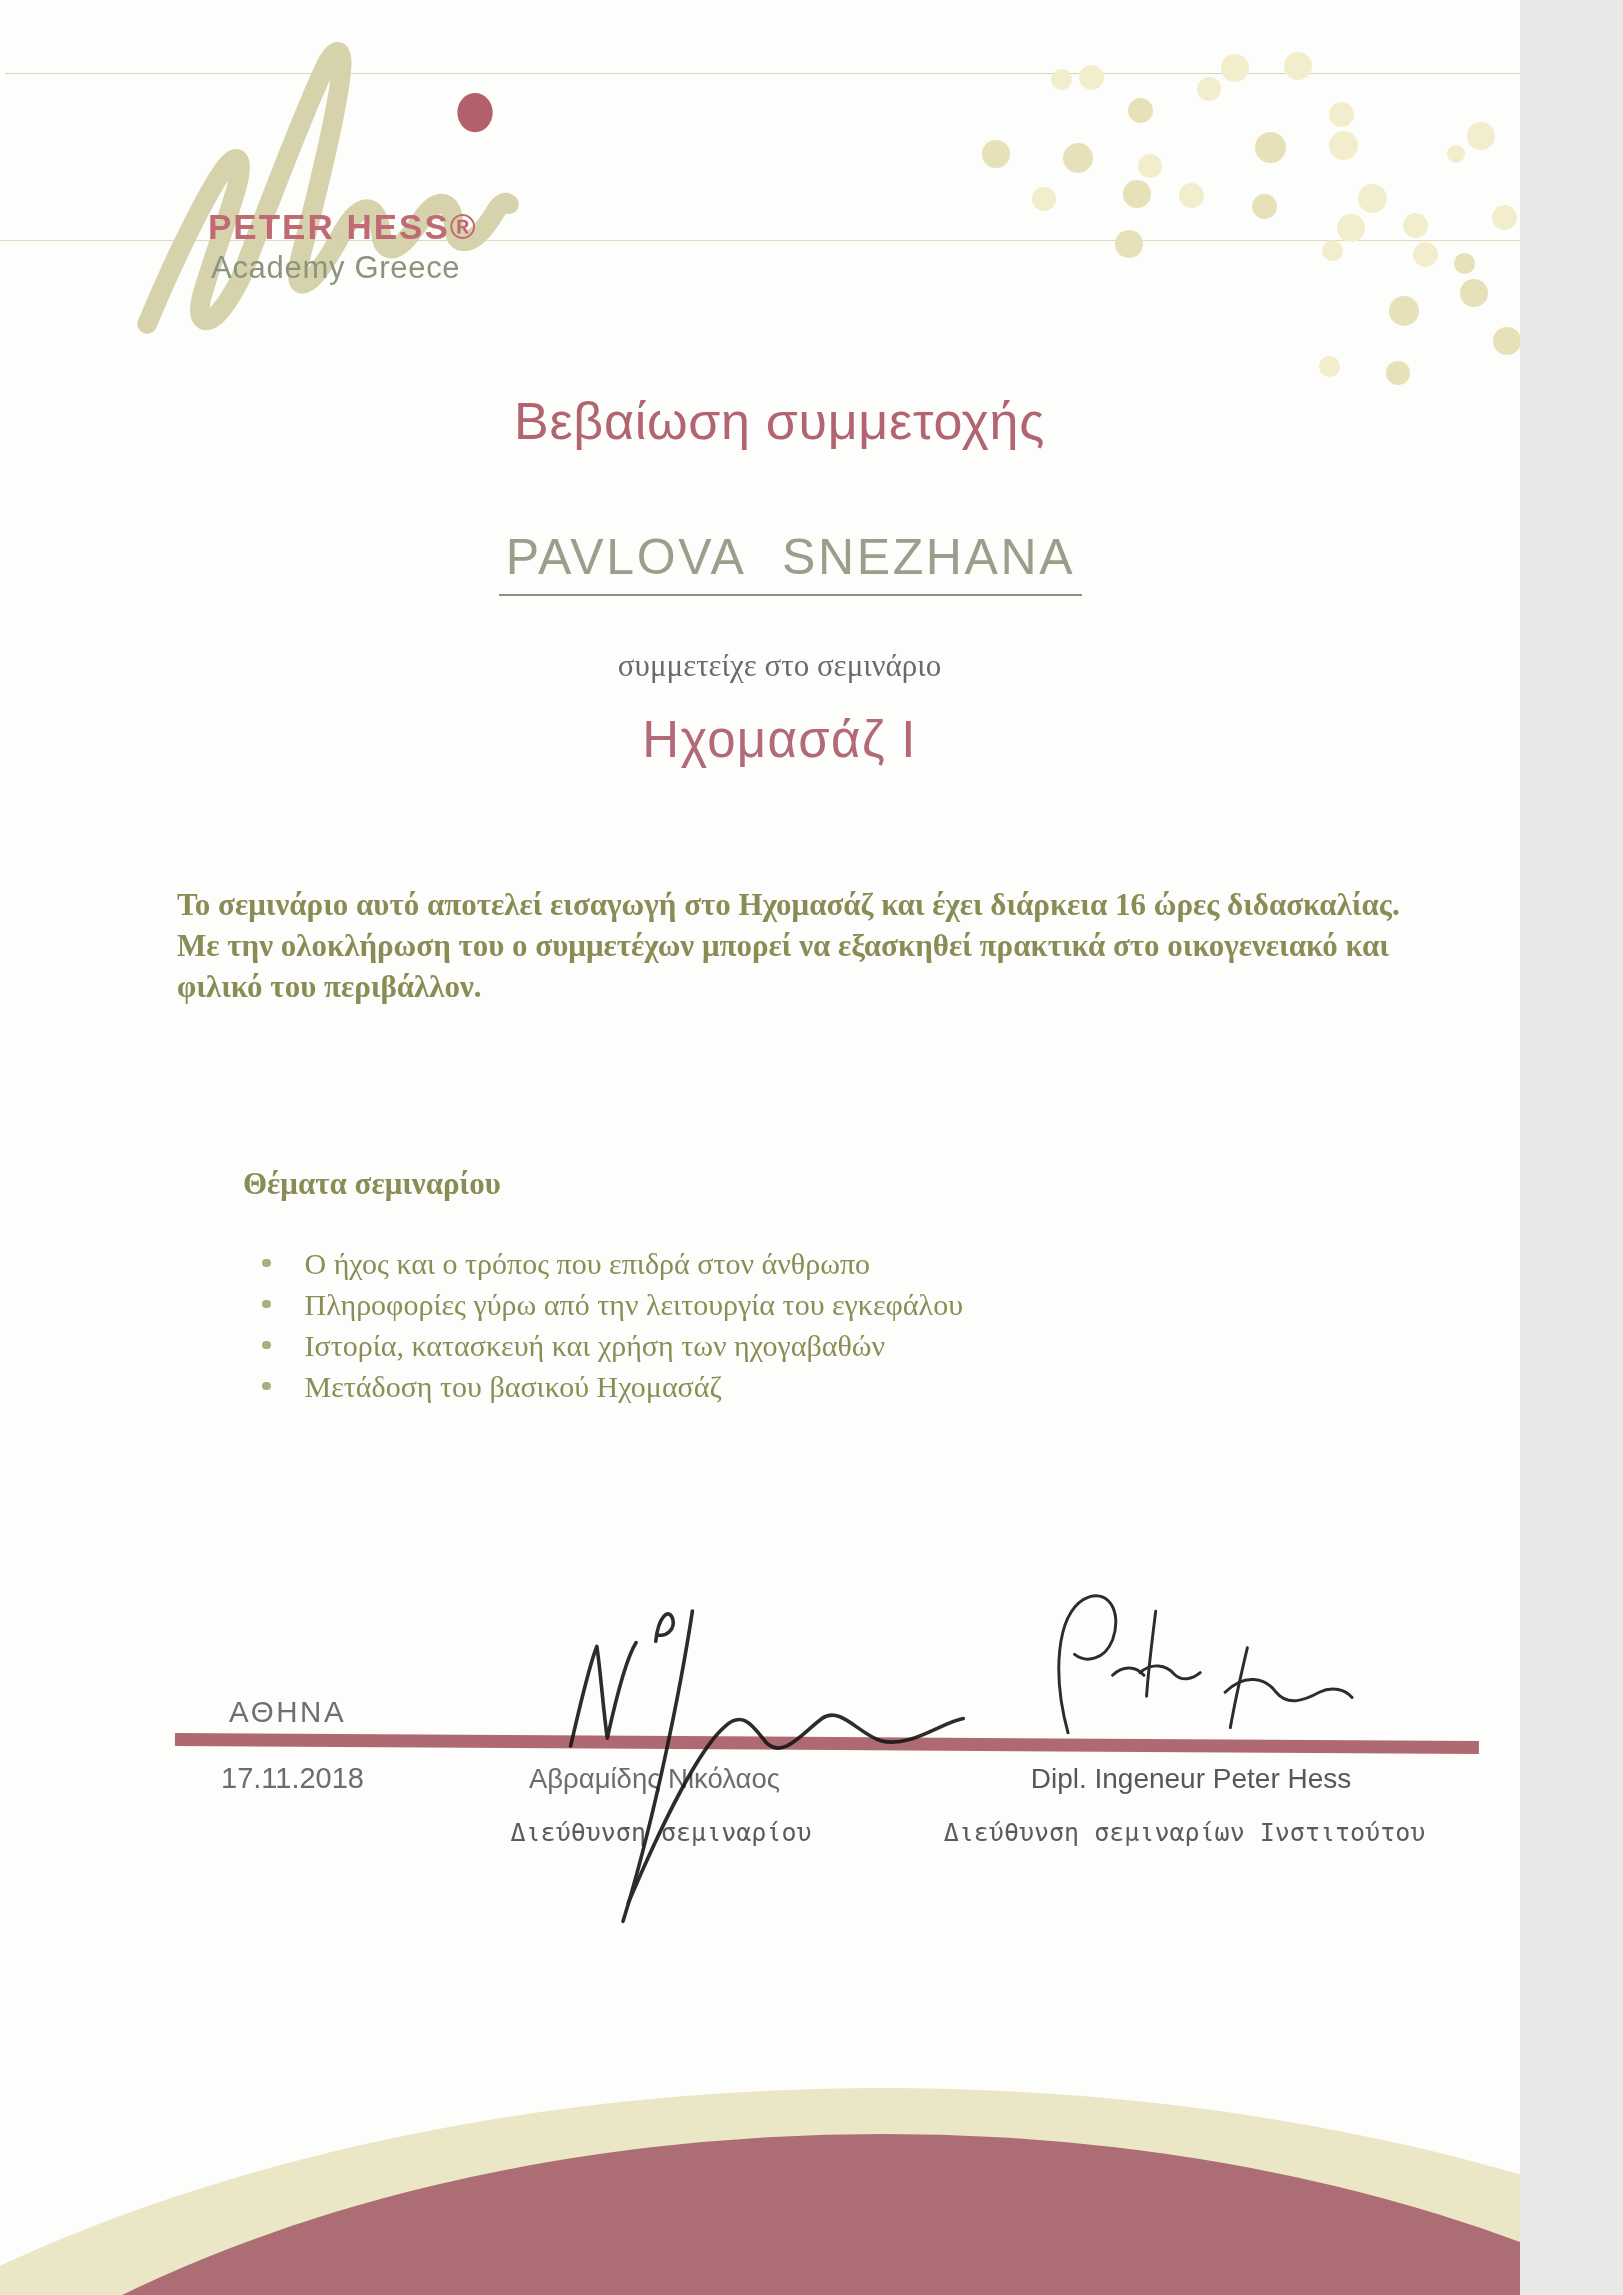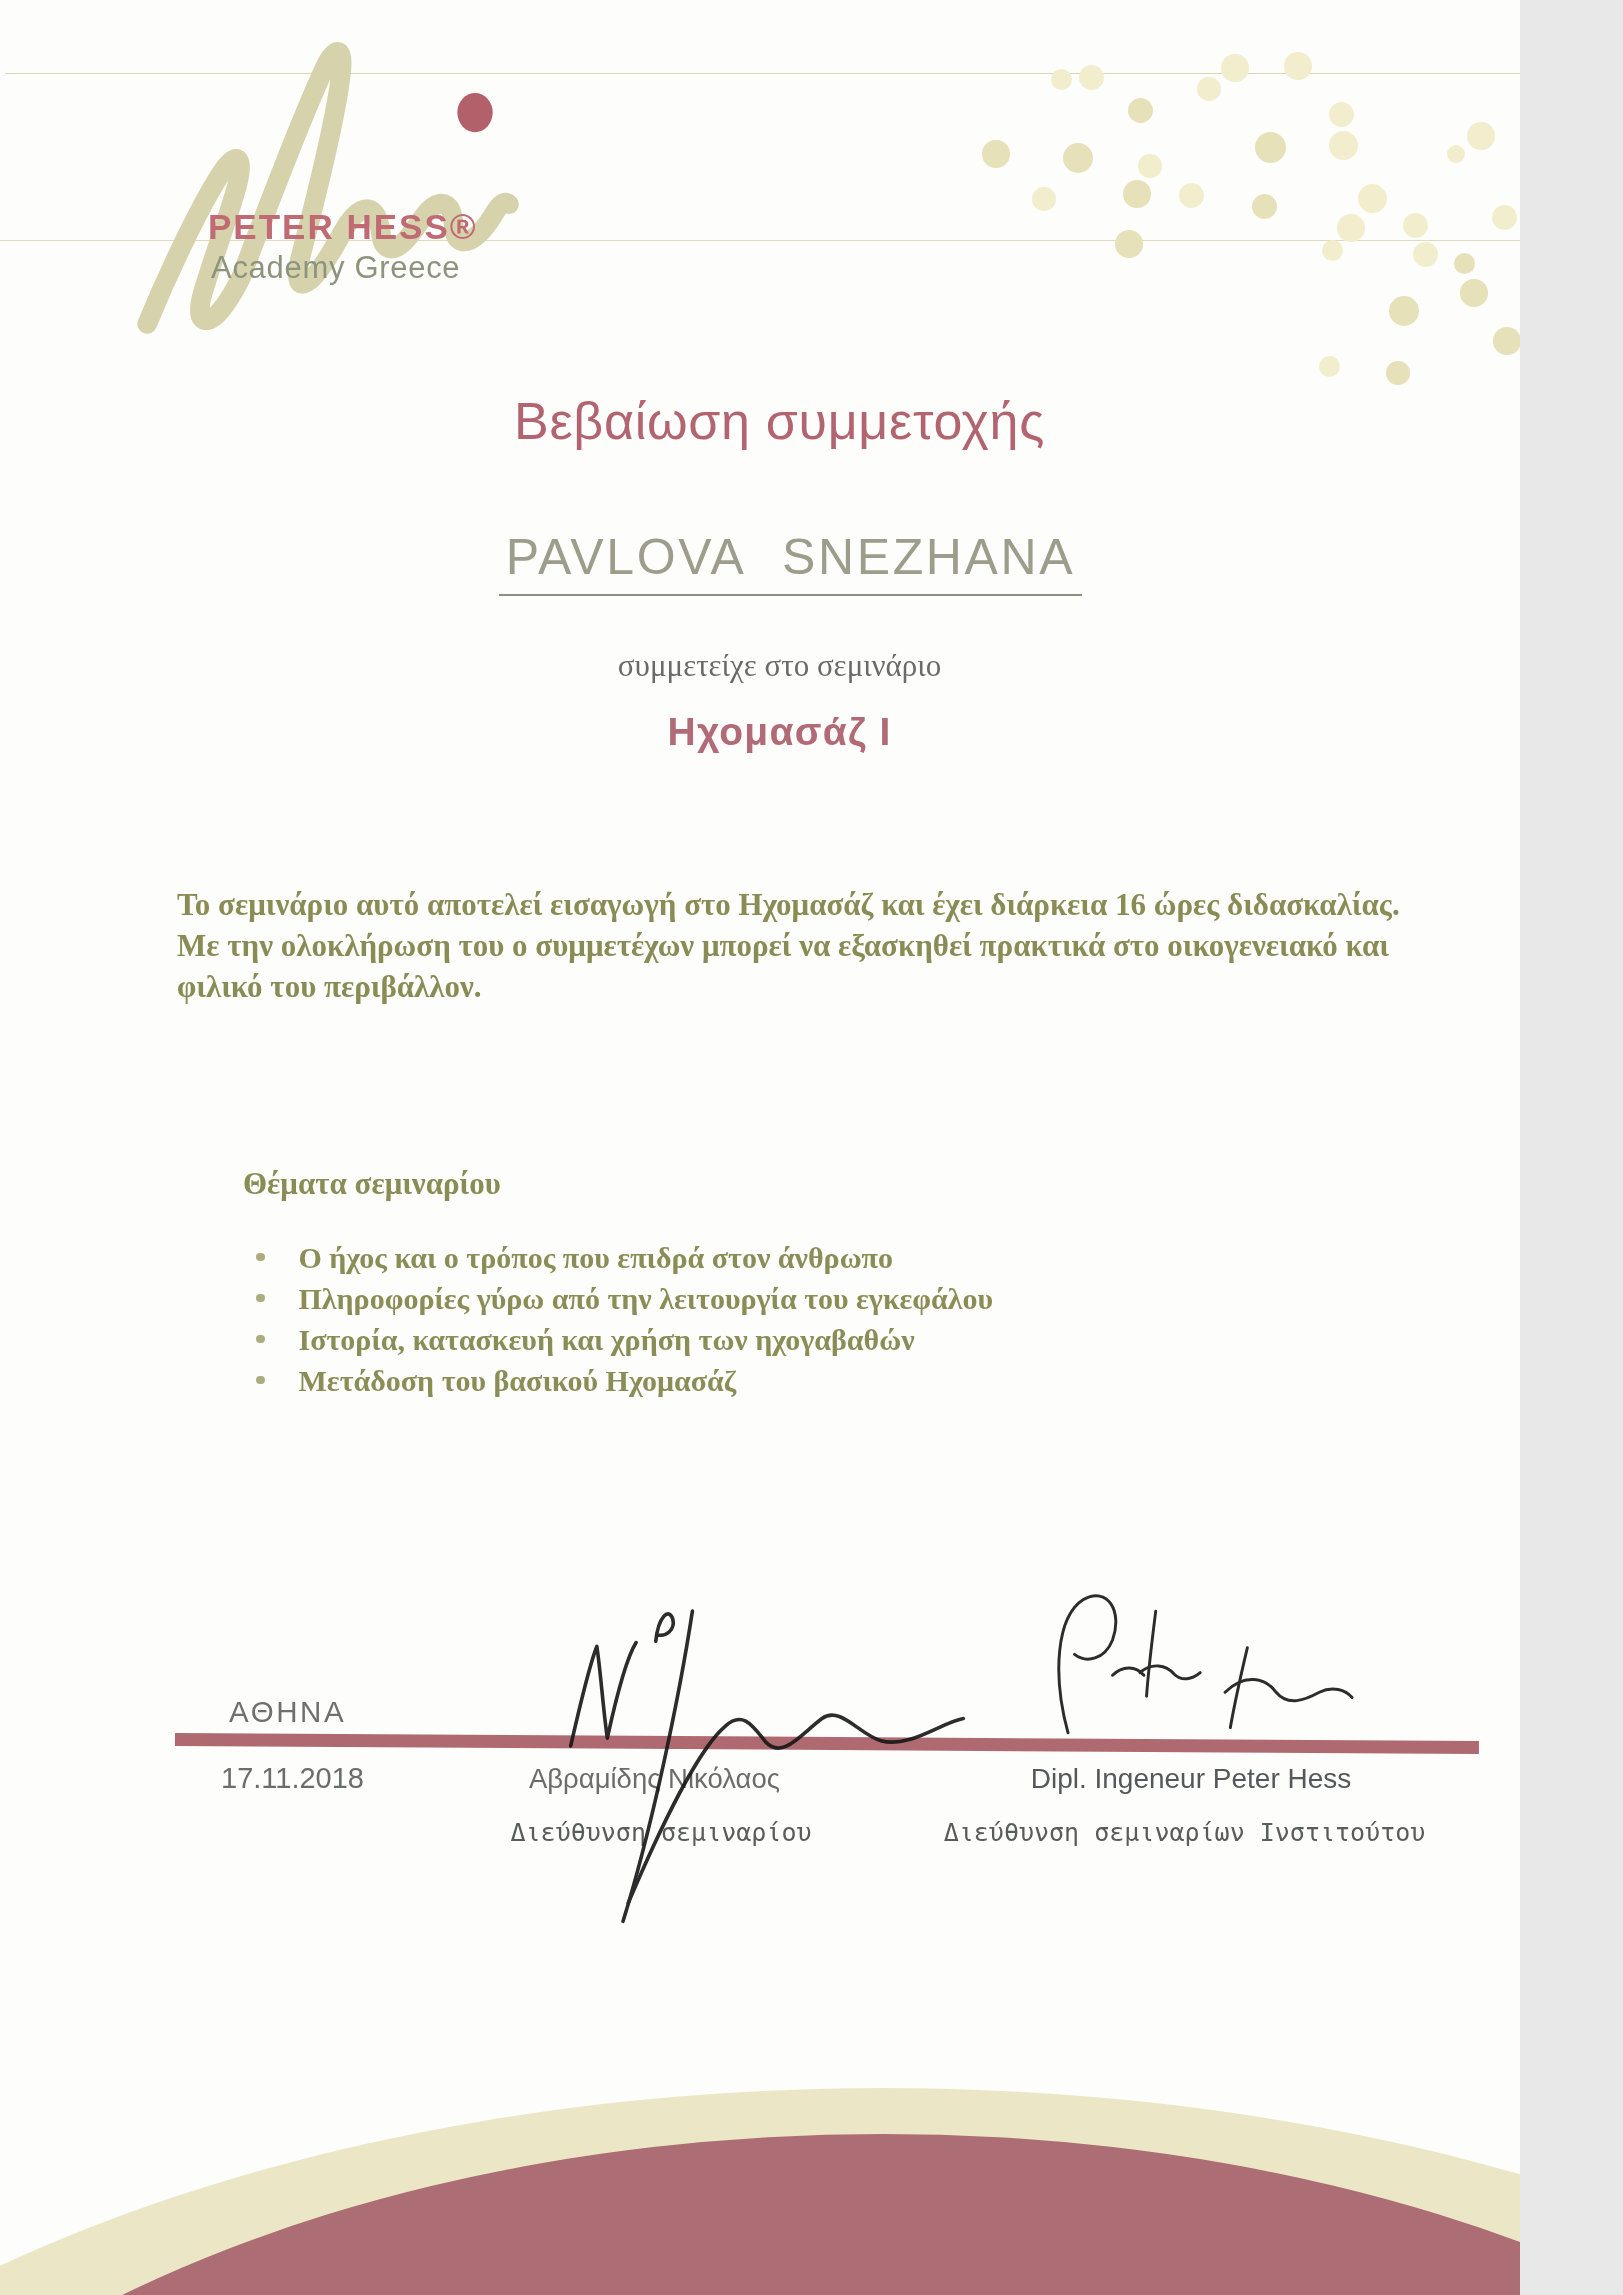--- a/index.html
+++ b/index.html
@@ -24,35 +24,35 @@
     font-size:31px;color:#8d947e;letter-spacing:0.7px;
   }
 
   .dot{position:absolute;border-radius:50%;}
 
   .centered{position:absolute;left:39px;right:0;text-align:center;}
   .title{top:391px;font-size:52px;font-weight:normal;color:#b26570;letter-spacing:0.7px;}
   .participant{top:528px;font-size:50px;color:#9c9d8b;letter-spacing:2.6px;word-spacing:22px;}
   .participant .uline{display:inline-block;border-bottom:2.6px solid #8e8e82;padding:0 6.5px 7.9px 6.5px;margin-left:22px;}
   .participation{top:648px;font-size:31px;color:#696a6a;font-family:"Liberation Serif","DejaVu Serif",serif;}
-  .seminar{top:710px;font-size:39px;font-weight:bold;color:#b26b76;letter-spacing:1.3px;}
+  .seminar{top:710px;font-size:51px;font-weight:normal;color:#b26b76;letter-spacing:1.3px;}
 
   .description{
     position:absolute;left:177px;top:885px;width:1270px;
     text-align:left;
     font-family:"Liberation Serif","DejaVu Serif",serif;
     font-weight:bold;font-size:31px;line-height:1.32;color:#8a8c55;
   }
 
   .topics-heading{
     position:absolute;left:243px;top:1166px;
     font-family:"Liberation Serif","DejaVu Serif",serif;
     font-weight:bold;font-size:31px;color:#8a8c55;
   }
-  .topics{position:absolute;left:250px;top:1231px;margin:6px;padding:0;list-style:none;font-weight:bold;}
+  .topics{position:absolute;left:250px;top:1231px;margin:12px;padding:0;list-style:none;}
   .topics li{
     display:flex;align-items:flex-start;
     font-family:"Liberation Serif","DejaVu Serif",serif;
     font-size:30px;line-height:41px;color:#8b8d57;
   }
   .topics .bdot{
     flex:0 0 auto;width:8.5px;height:8.5px;margin:15.7px 34px 0 0;
     background:#8f9158;opacity:.75;border-radius:50%;
   }
 

